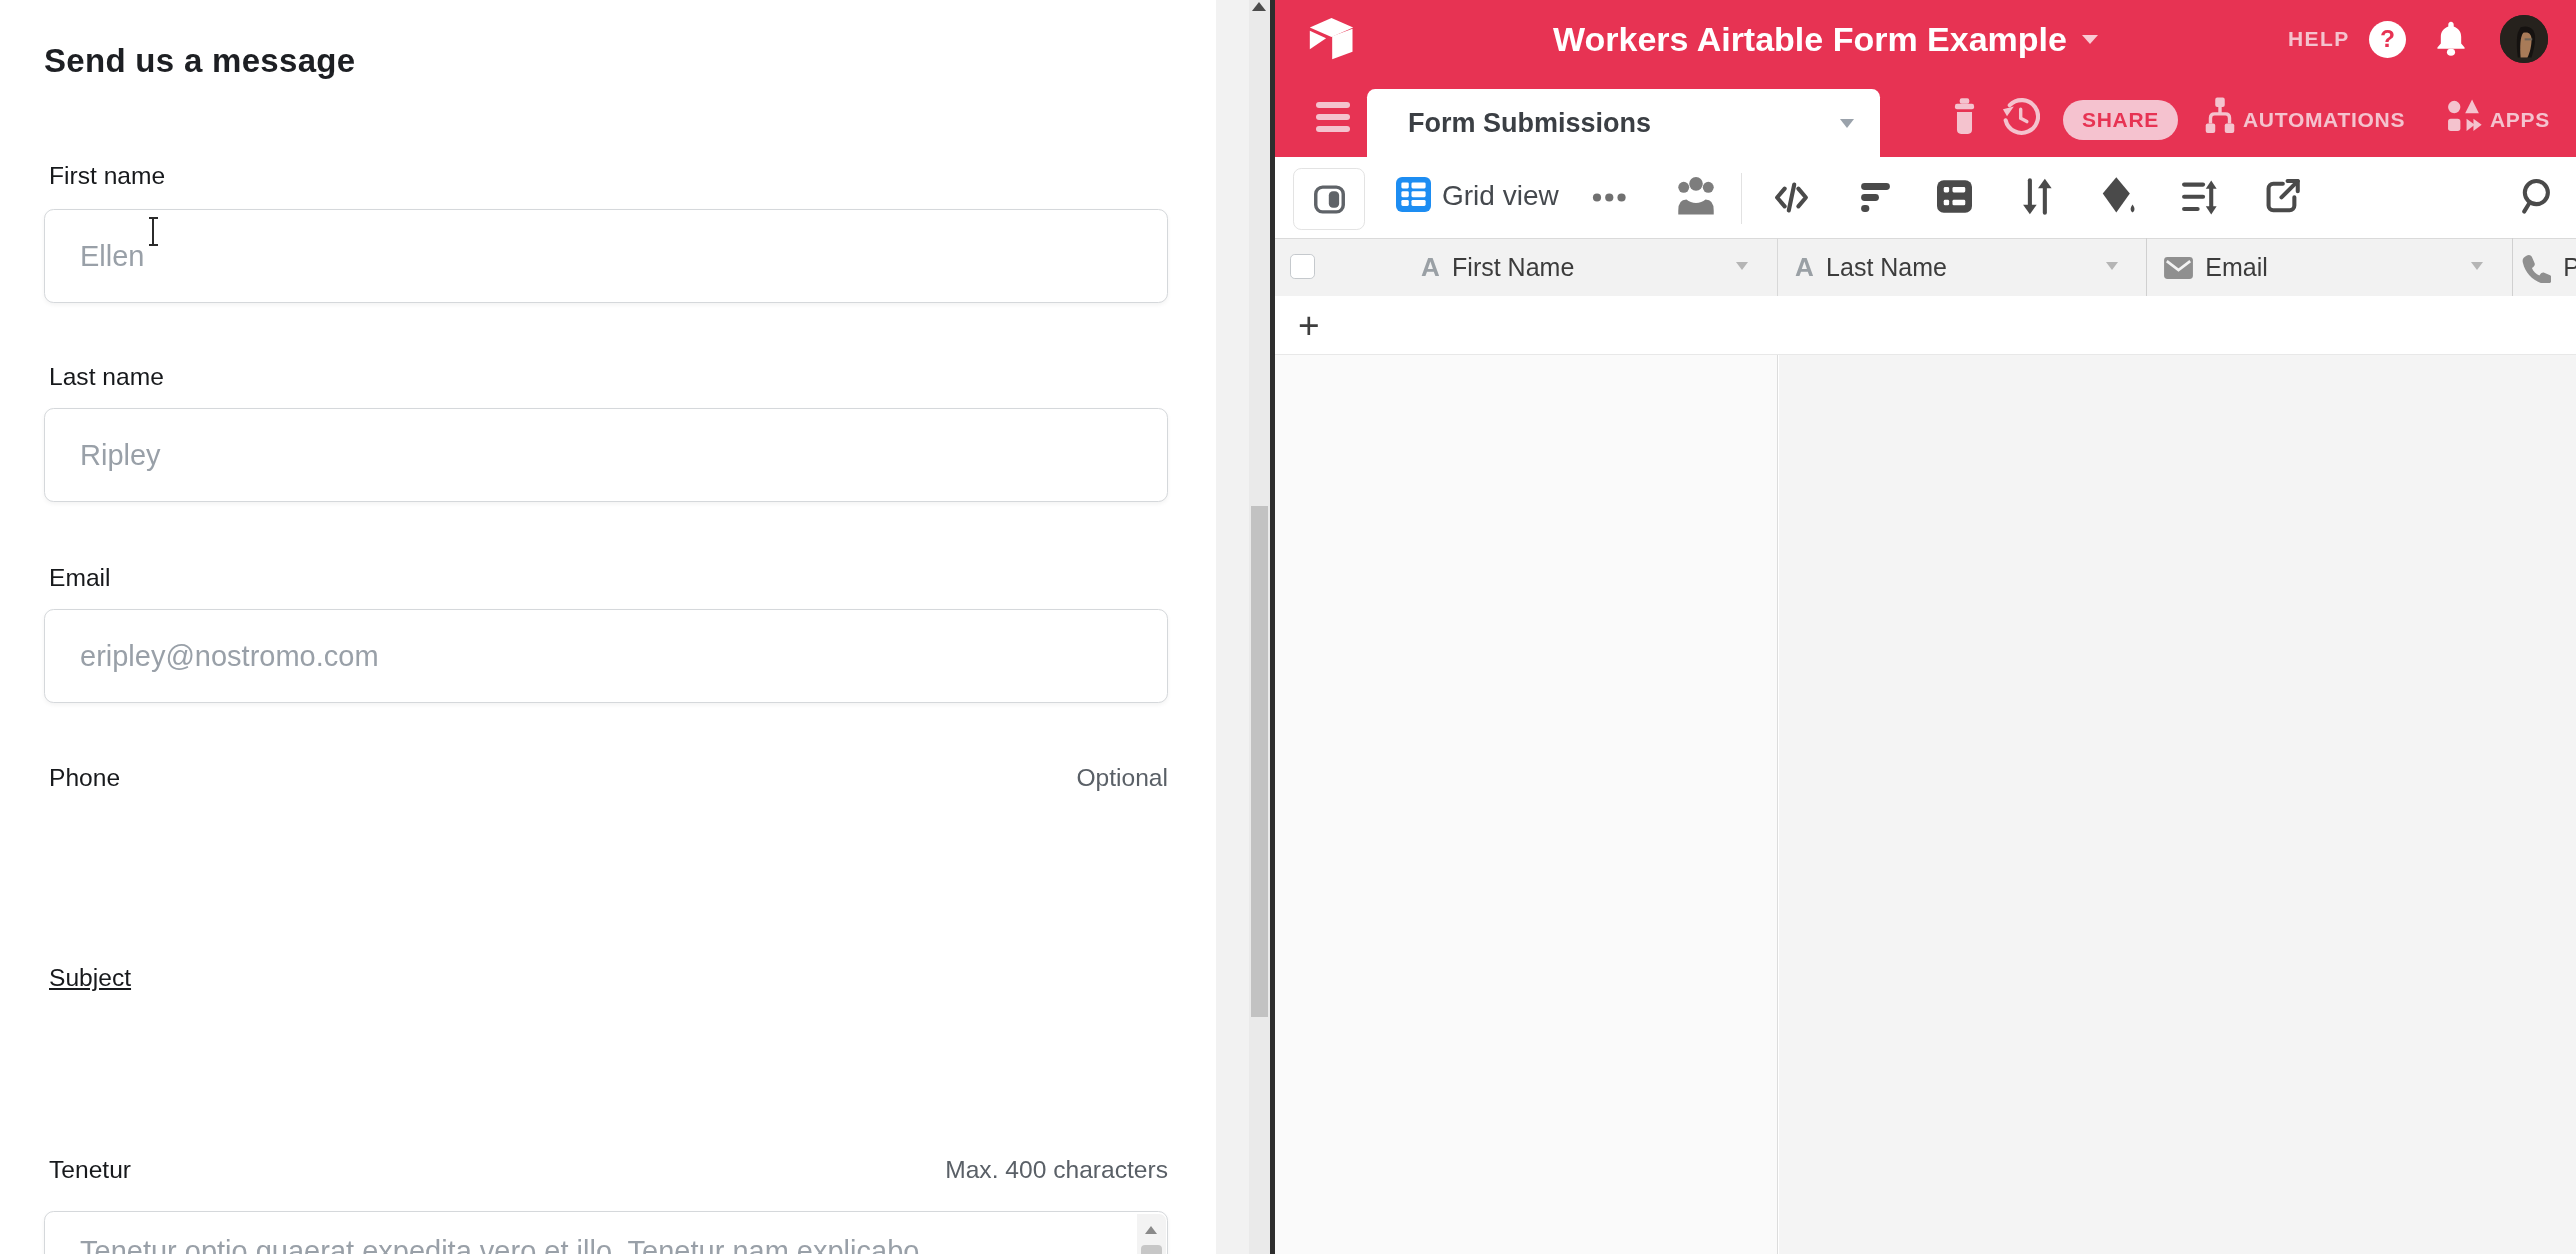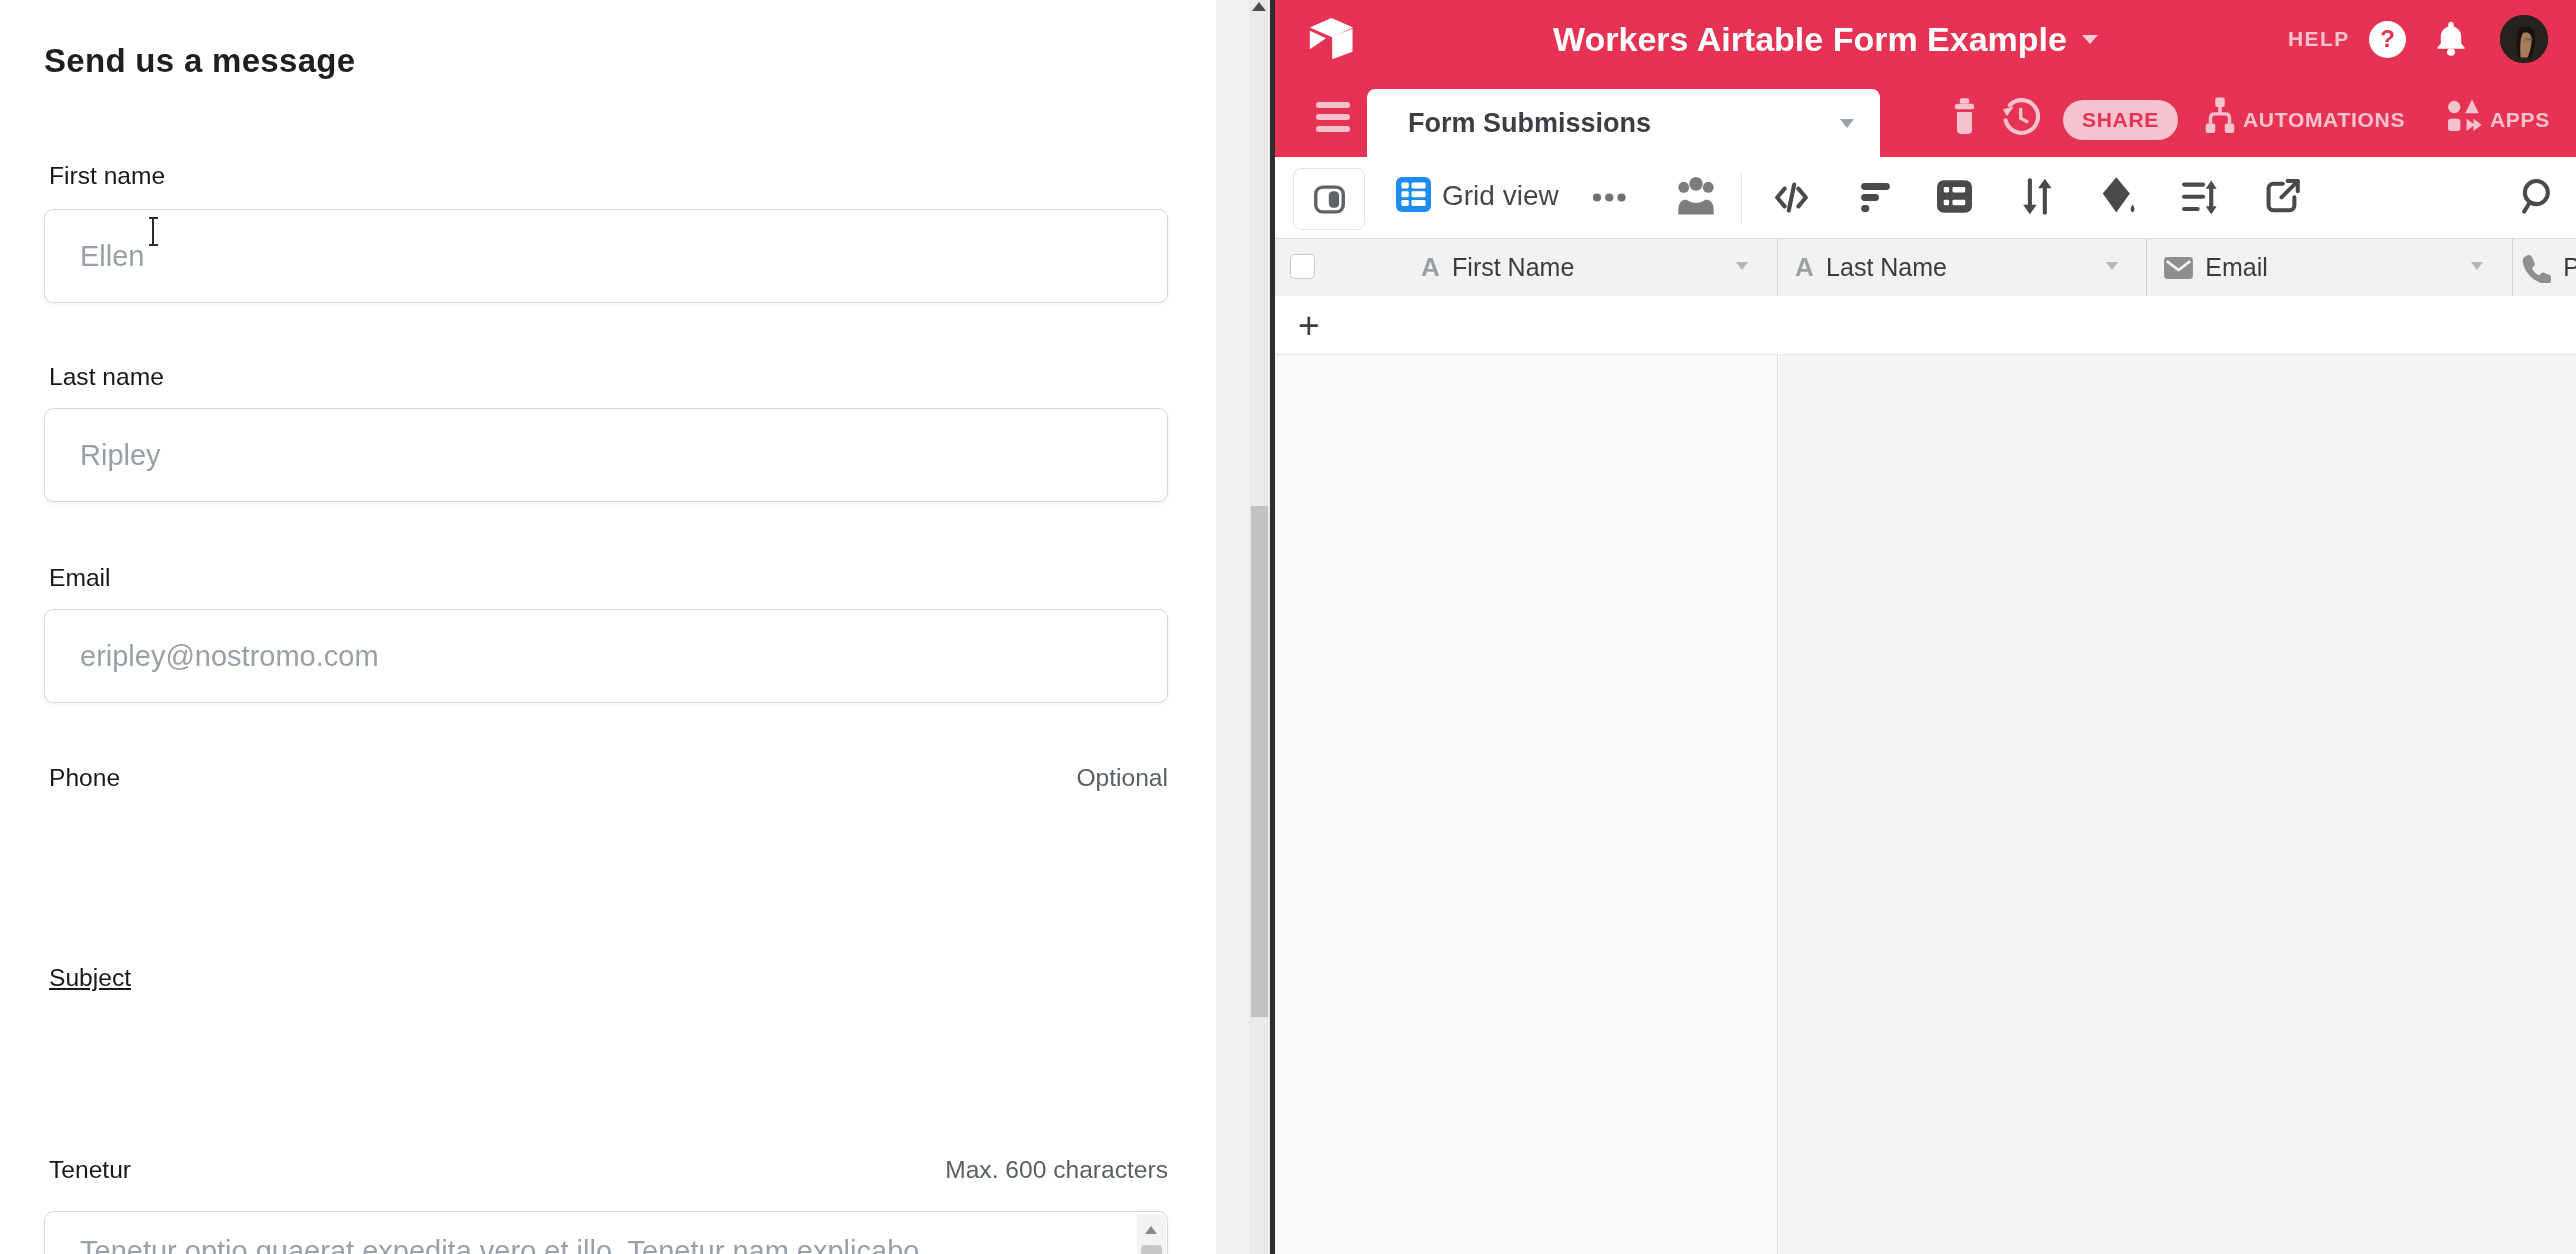--- a/index.html
+++ b/index.html
@@ -111,21 +111,21 @@
 
   <div class="abs f-label" style="left:49px;top:564px;">Email</div>
   <input class="f-input" style="top: 609px;" placeholder="eripley@nostromo.com">
 
   <div class="abs f-label" style="left:49px;top:764px;">Phone</div>
   <div class="f-note" style="top:764px;">Optional</div>
 
   <div class="abs f-label" style="left:49px;top:964px;text-decoration:underline;">Subject</div>
 
   <div class="abs f-label" style="left:49px;top:1156px;">Tenetur</div>
-  <div class="f-note" style="top:1156px;">Max. 600 characters</div>
+  <div class="f-note" style="top:1156px;">Max. 400 characters</div>
   <textarea class="f-textarea" placeholder="Tenetur optio quaerat expedita vero et illo. Tenetur nam explicabo" style=""></textarea>
   <div class="abs msg-sb-track"></div>
   <div class="abs msg-sb-arrow"></div>
   <div class="abs msg-sb-thumb"></div>
 </div>
 
 <div class="abs gutter"></div>
 <div class="abs sb-track"></div>
 <div class="abs sb-up"></div>
 <div class="abs sb-thumb"></div>

